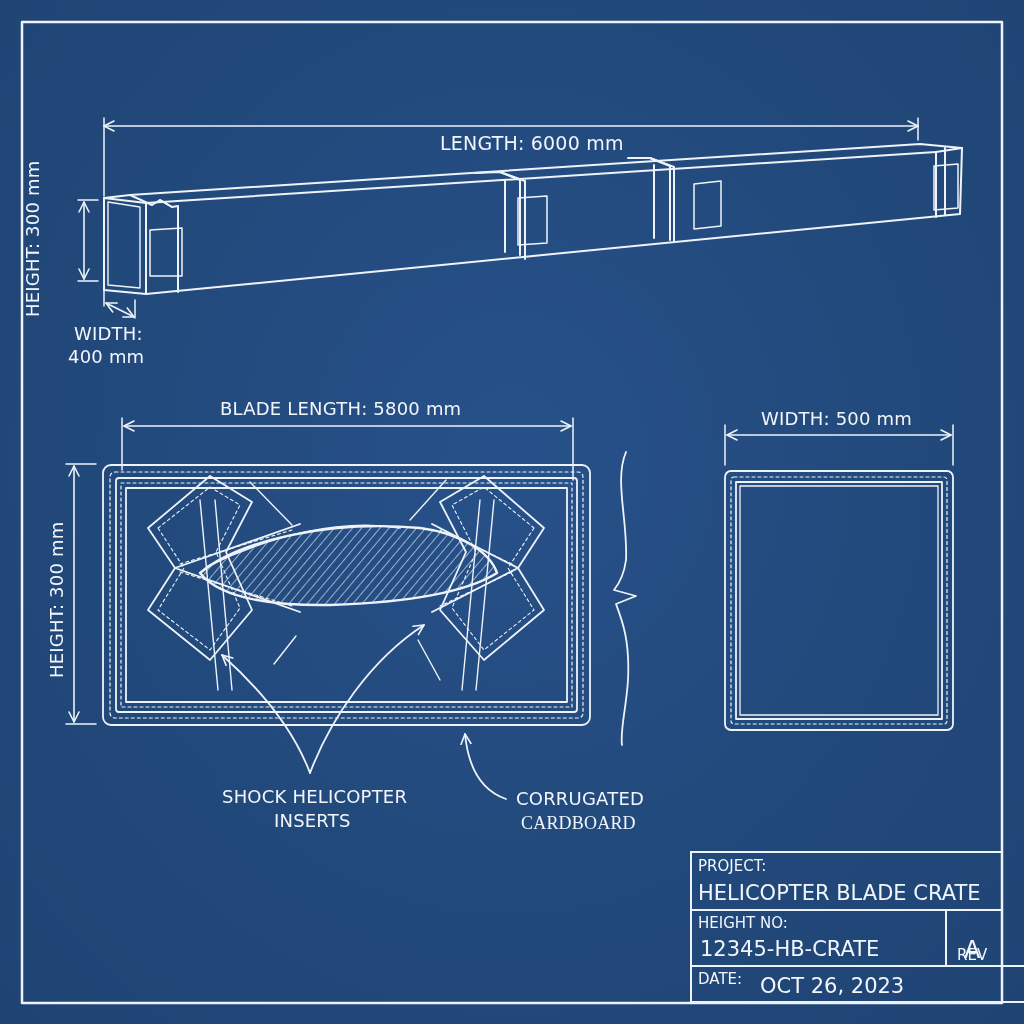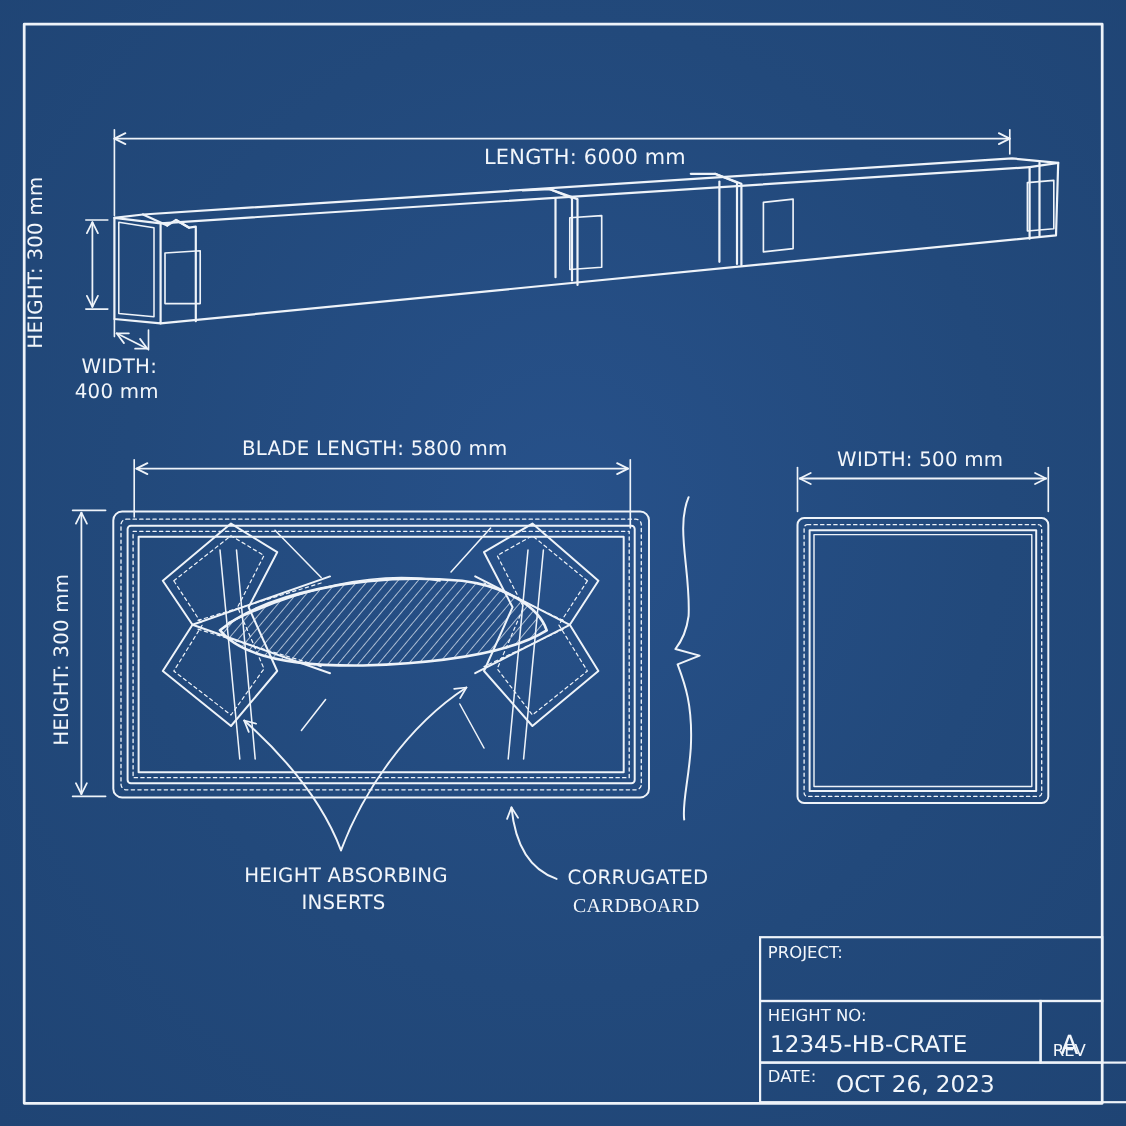--- a/index.html
+++ b/index.html
@@ -127,30 +127,31 @@
   </g>
 </svg>
 
 <div class="lbl" style="left:440px; top:99px; font-size:19px;margin-top:35px;">LENGTH: 6000 mm</div>
 <div class="lbl rot" style="left:24px; top:317px; font-size:18px;">HEIGHT: 300 mm</div>
 <div class="lbl" style="left:74px; top:325px; font-size:18px;">WIDTH:</div>
 <div class="lbl" style="left:68px; top:348px; font-size:18px;">400 mm</div>
 
 <div class="lbl" style="left:220px; top:400px; font-size:18px;">BLADE LENGTH: 5800 mm</div>
 <div class="lbl rot" style="left:48px; top:678px; font-size:18px;">HEIGHT: 300 mm</div>
-<div class="lbl" style="left:222px; top:788px; font-size:18px;">HEIGHT ABSORBING</div>
+<div class="lbl" style="left:222px; top:788px; font-size:18px;">SHOCK HELICOPTER</div>
 <div class="lbl" style="left:274px; top:812px; font-size:18px;">INSERTS</div>
 <div class="lbl" style="left:516px; top:790px; font-size:18px;">CORRUGATED</div>
 <div class="lbl" style="left:521px; top:814px; font-size:18px;font-family:Liberation Serif, serif;">CARDBOARD</div>
 
 <div class="lbl" style="left:761px; top:410px; font-size:18px;">WIDTH: 500 mm</div>
 
 <div>
   <div class="tb-cell" style="left:690px; top:851px; width:313px; height:60px;">
     <div class="tb-cap" style="left:6px; top:6px;">PROJECT:</div>
+    <div class="tb-val" style="left:6px; top:30px;">HELICOPTER BLADE CRATE</div>
   </div>
   <div class="tb-cell" style="left:690px; top:909px; width:257px; height:58px;">
     <div class="tb-cap" style="left:6px; top:5px;">HEIGHT NO:</div>
     <div class="tb-val" style="left:8px; top:28px;">12345-HB-CRATE</div>
   </div>
   <div class="tb-cell" style="left:945px; top:909px; width:58px; height:58px;">
     <div class="tb-cap" style="left:10px; top:5px;margin-top:32px;">REV</div>
     <div class="tb-val" style="left:17px; top:27px; font-size:24px;">A</div>
   </div>
   <div class="tb-cell" style="left:690px; top:965px; width:374px; height:38px;">

